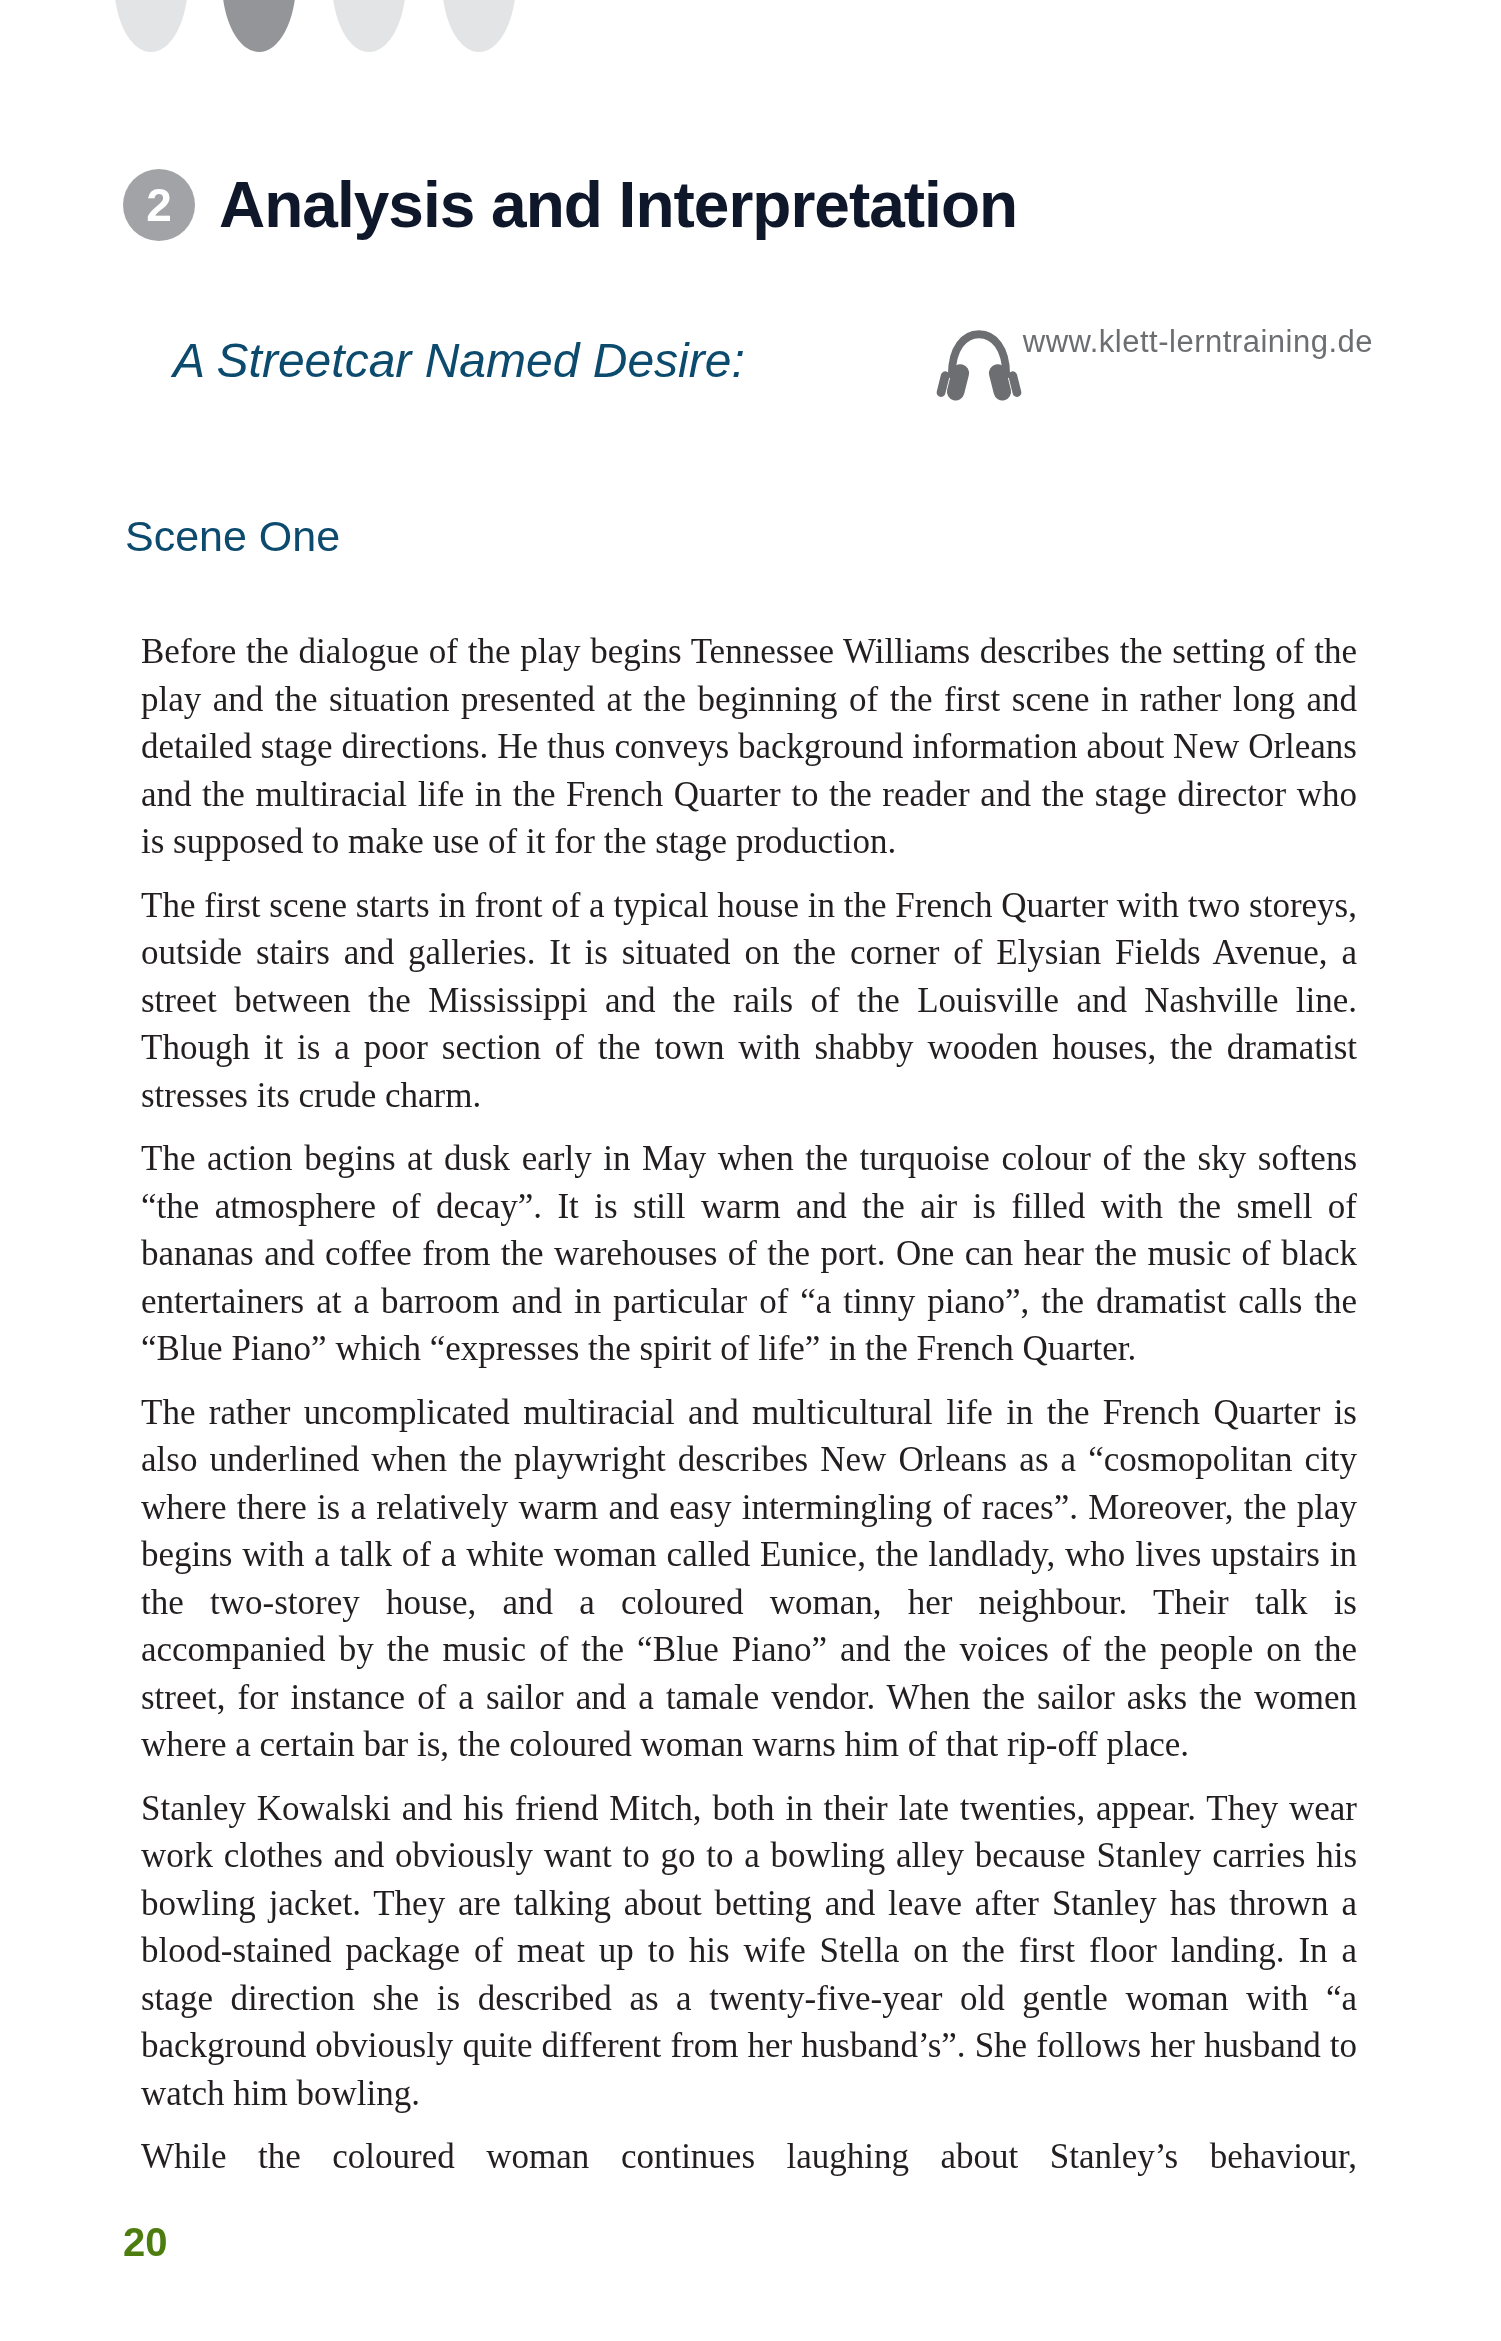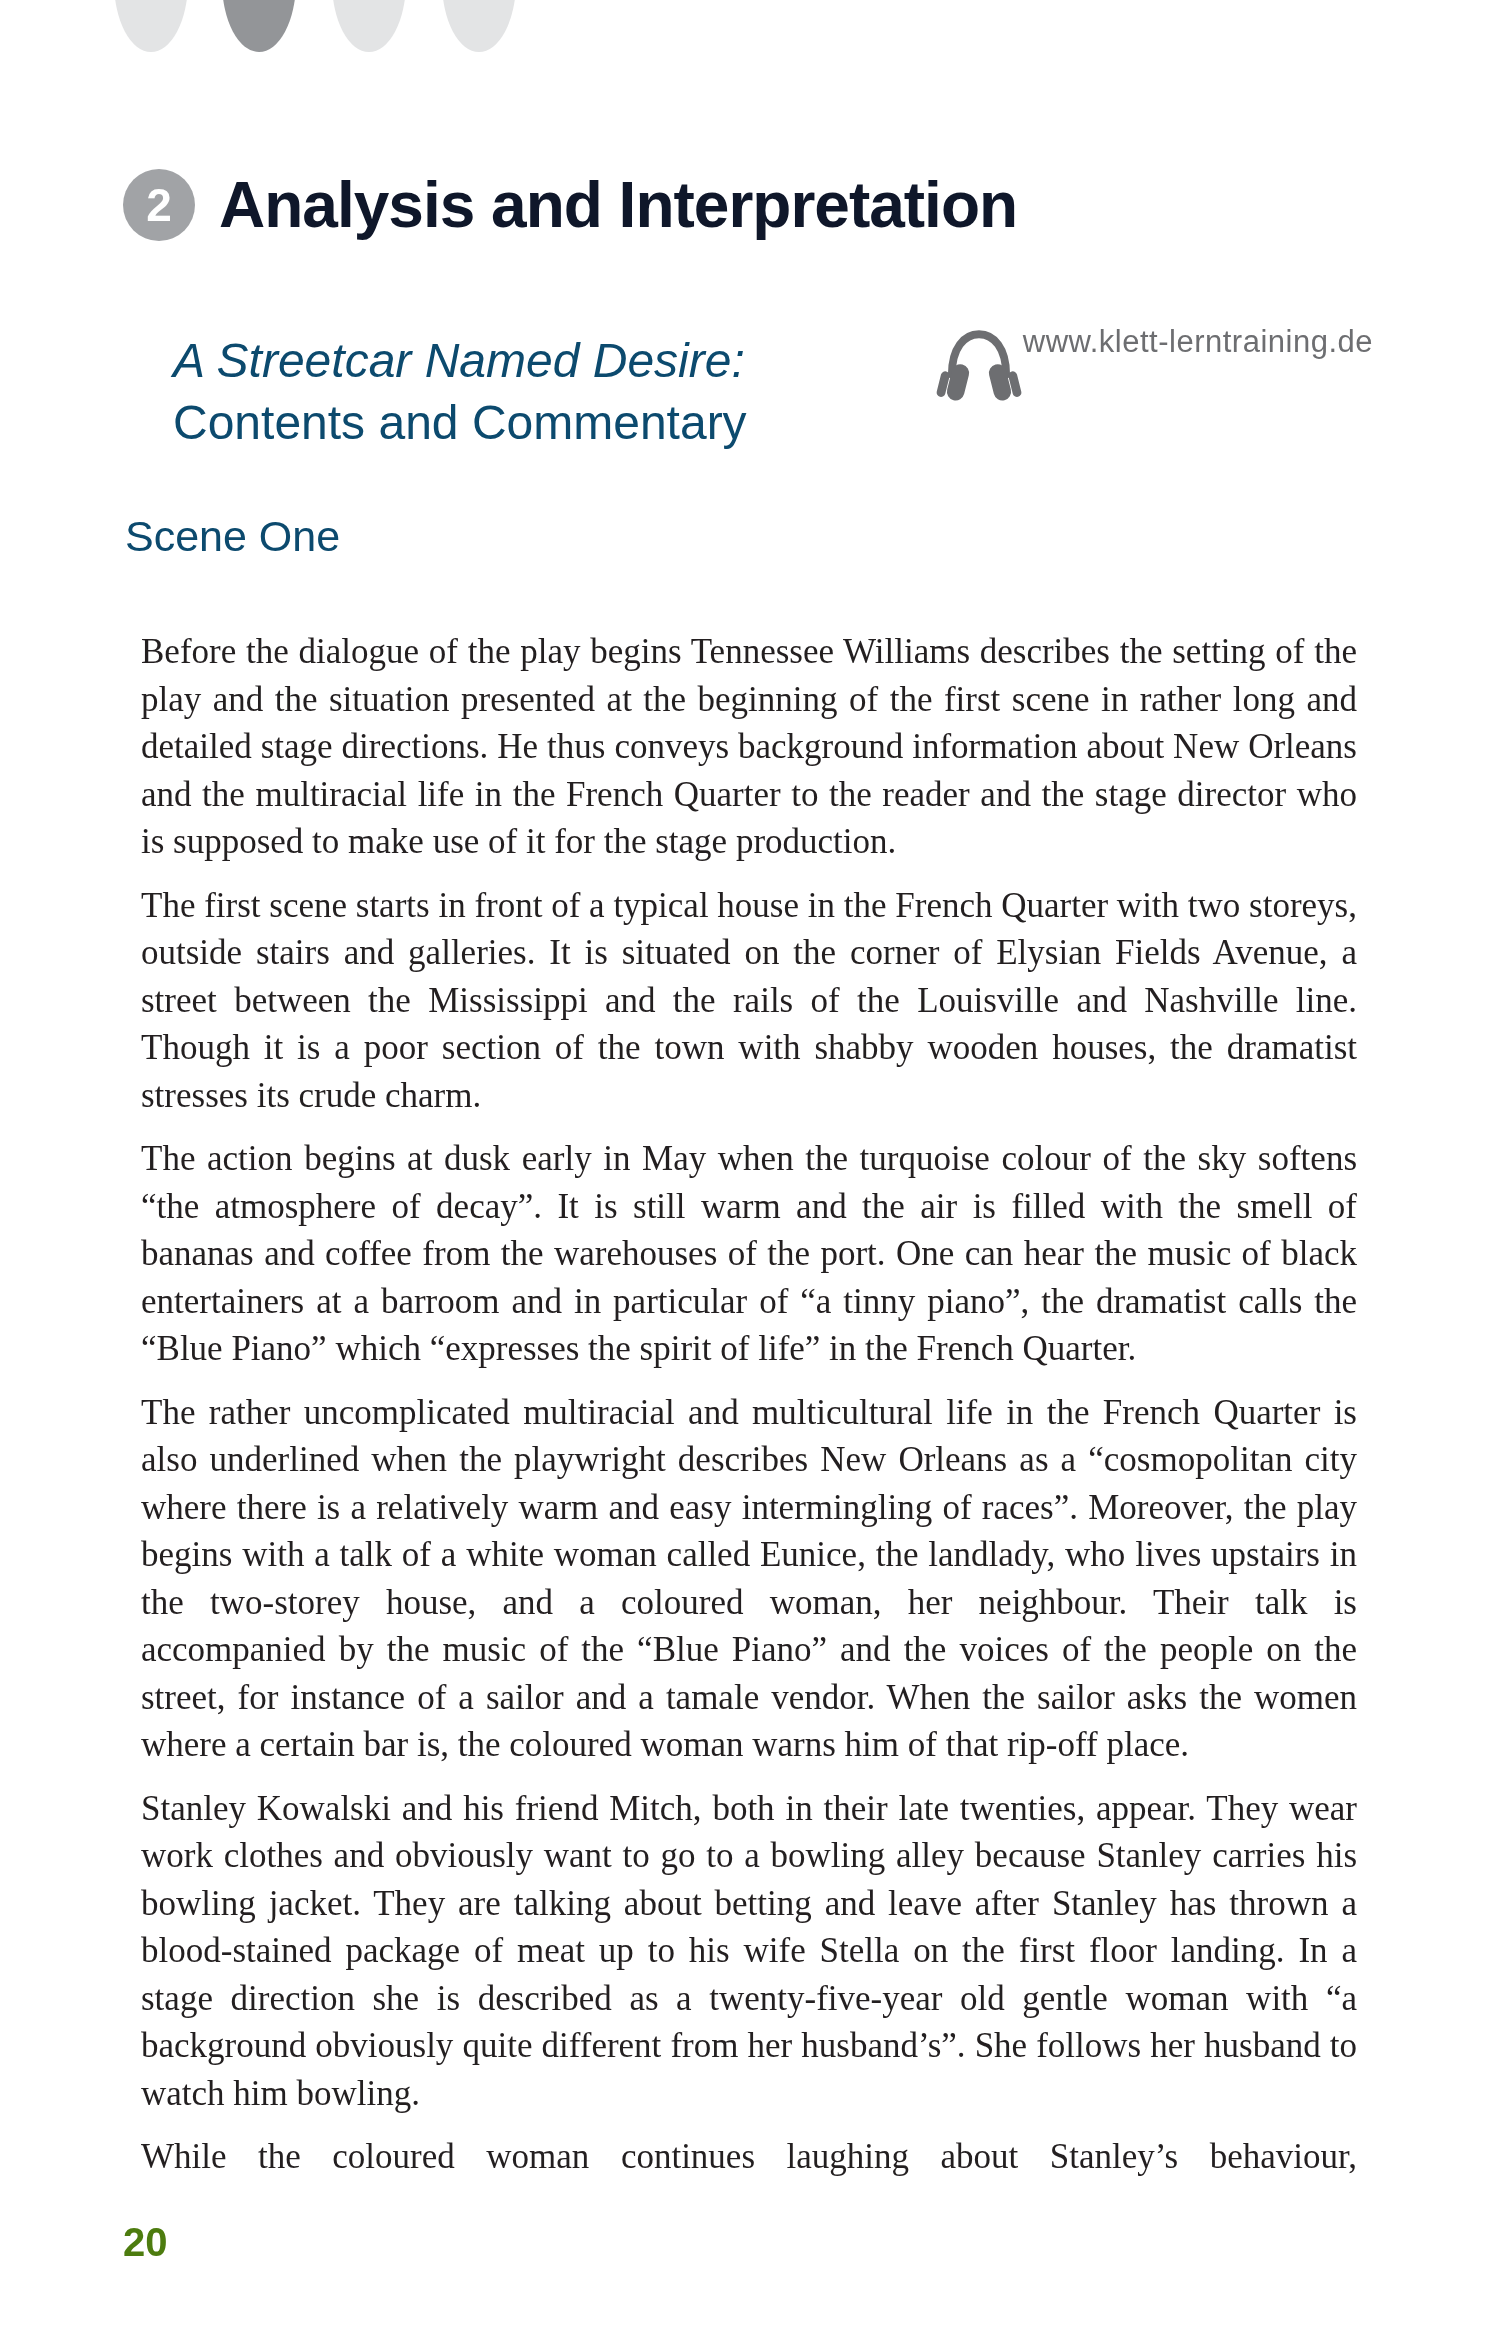--- a/index.html
+++ b/index.html
@@ -83,21 +83,20 @@
   <div class="dot light" style="left:332px"></div>
   <div class="dot light" style="left:442px"></div>
 
   <div class="chapter">
     <div class="badge">2</div>
     <h1>Analysis and Interpretation</h1>
   </div>
 
   <div class="subtitle">
     <div class="l1">A Streetcar Named Desire:</div>
-    <div class="l2">Contents and Commentary</div>
   </div>
 
   <div class="audio">
     <svg class="hp-icon" viewBox="0 0 100 96">
       <path d="M19,60 C19,30 33,14 50,14 C67,14 81,30 81,60" fill="none" stroke="#6d6e71" stroke-width="9" stroke-linecap="round"></path>
       <rect x="16" y="48" width="20" height="42" rx="10" fill="#6d6e71" transform="rotate(14 26 69)"></rect>
       <rect x="64" y="48" width="20" height="42" rx="10" fill="#6d6e71" transform="rotate(-14 74 69)"></rect>
       <rect x="4" y="56" width="10" height="30" rx="5" fill="#6d6e71" transform="rotate(14 9 71)"></rect>
       <rect x="86" y="56" width="10" height="30" rx="5" fill="#6d6e71" transform="rotate(-14 91 71)"></rect>
     </svg>

